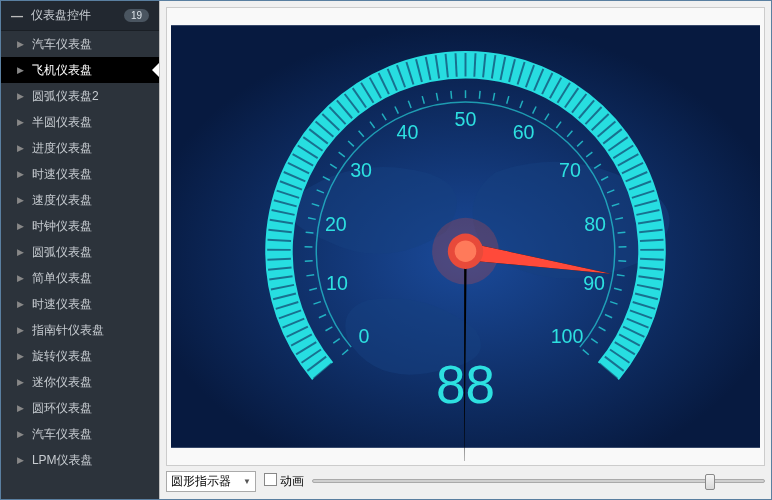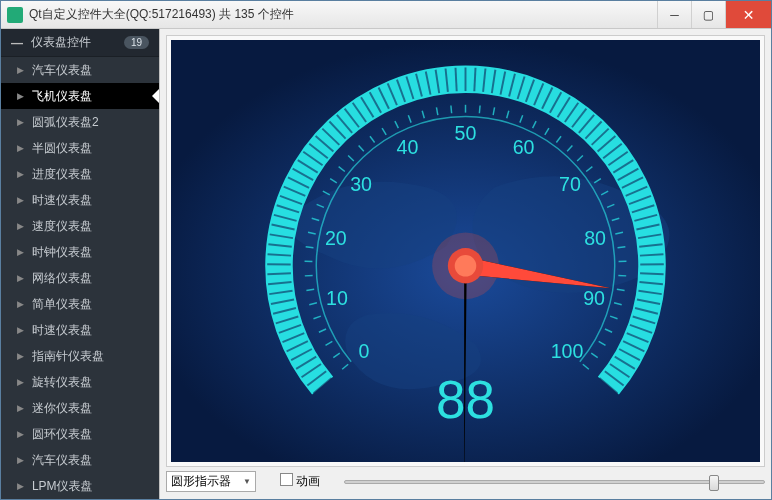--- a/index.html
+++ b/index.html
@@ -16,41 +16,32 @@
   .cat-header { display: flex; align-items: center; height: 30px; padding: 0 10px; background: #222830; border-bottom: 1px solid #1a1f25; }
   .cat-header .dash { margin-right: 8px; color: #bbb; font-weight: bold; }
   .cat-header .badge { margin-left: auto; background: #4a5560; color: #dbe2e8; font-size: 10px; padding: 1px 7px; border-radius: 8px; text-align: center; }
   .navitem { display: flex; align-items: center; height: 26px; padding: 0 10px 0 16px; cursor: pointer; position: relative; }
   .navitem .chev { margin-right: 8px; color: #888; font-size: 9px; }
   .navitem.selected { background: #000; color: #fff; }
   .navitem.selected::after { content: ""; position: absolute; right: 0; top: 50%; width: 0; height: 0; border: 7px solid transparent; border-right-color: #fff; transform: translateY(-50%); }
   .main { flex: 1; display: flex; flex-direction: column; background: #f0f0f0; border-left: 1px solid #c0c0c0; min-width: 0; }
   .gauge-wrap { flex: 1; margin: 6px 6px 3px 6px; background: #f9f9f9; border: 1px solid #ccc; padding: 4px; }
   .gauge-wrap svg { width: 100%; height: 100%; display: block; }
-  .bottombar { height: 24px; margin: 0 6px 6px 6px; display: flex; align-items: center; gap: 24px; }
+  .bottombar { height: 24px; margin: 0 6px 6px 6px; display: flex; align-items: center; gap: 8px; }
   .combo { height: 21px; width: 90px; background: #fff; border: 1px solid #aaa; display: flex; align-items: center; padding: 0 4px; }
   .combo .arr { margin-left: auto; font-size: 8px; color: #555; }
   .chk { display: flex; align-items: flex-start; gap: 3px; }
   .chk .box { width: 13px; height: 13px; border: 1px solid #888; background: #fff; }
   .slider { flex: 1; height: 4px; background: #d0d0d0; border: 1px solid #aaa; border-radius: 2px; position: relative; }
   .slider .thumb { position: absolute; top: -6px; width: 10px; height: 16px; background: linear-gradient(#f5f5f5,#d9d9d9); border: 1px solid #888; border-radius: 2px; transform: translateX(-50%); }
 </style>
 </head>
 <body>
 
 <div class="window">
-  <div class="titlebar">
-    <div class="icon"></div>
-    <div class="title">Qt自定义控件大全(QQ:517216493) 共 135 个控件</div>
-    <div class="winctrls">
-      <div class="winctrl">─</div>
-      <div class="winctrl">▢</div>
-      <div class="winctrl close">✕</div>
-    </div>
-  </div>
   <div class="content">
     <div class="sidebar">
       <div class="cat-header">
         <span class="dash">—</span>
         <span>仪表盘控件</span>
         <span class="badge">19</span>
       </div>
       <div id="nav-list">
           <div class="navitem">
             <span class="chev">▶</span>
@@ -79,21 +70,21 @@
           <div class="navitem">
             <span class="chev">▶</span>
             <span>速度仪表盘</span>
           </div>
           <div class="navitem">
             <span class="chev">▶</span>
             <span>时钟仪表盘</span>
           </div>
           <div class="navitem">
             <span class="chev">▶</span>
-            <span>网络仪表盘</span>
+            <span>圆弧仪表盘</span>
           </div>
           <div class="navitem">
             <span class="chev">▶</span>
             <span>简单仪表盘</span>
           </div>
           <div class="navitem">
             <span class="chev">▶</span>
             <span>时速仪表盘</span>
           </div>
           <div class="navitem">

